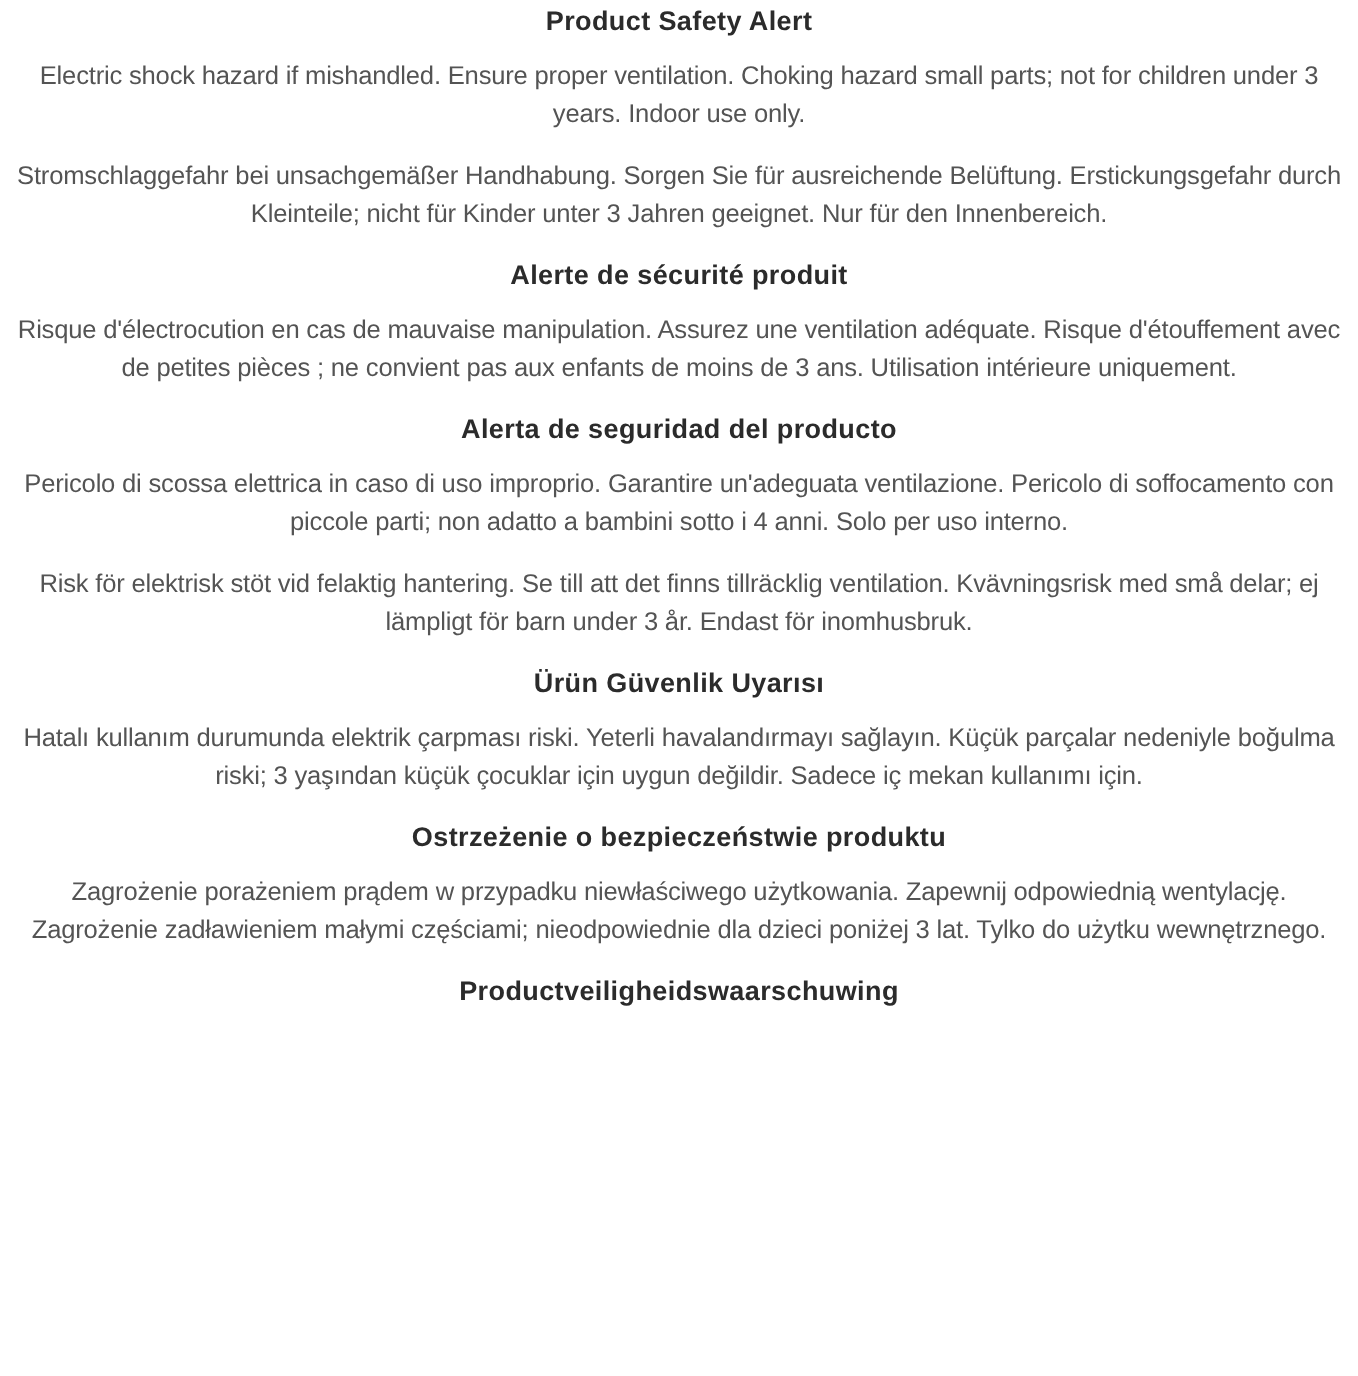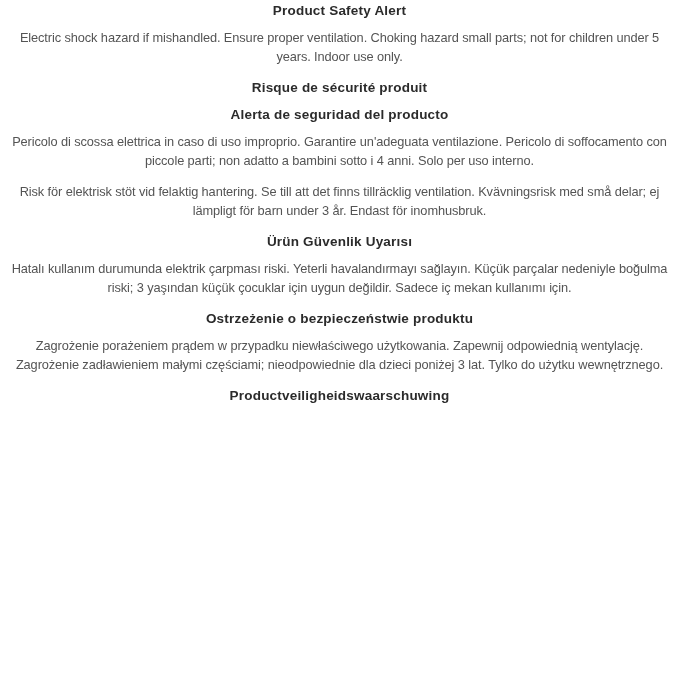--- a/index.html
+++ b/index.html
@@ -37,28 +37,30 @@
     color: #545454;
     text-align: center;
   }
 </style>
 </head>
 <body>
 
 <div class="doc" id="doc-root">
   <div class="section">
     <h2 class="section-heading">Product Safety Alert</h2>
-    <p class="section-body">Electric shock hazard if mishandled. Ensure proper ventilation. Choking hazard small parts; not for children under 5 years. Indoor use only.</p>
+    <p class="section-body">Electric shock hazard if mishandled. Ensure proper ventilation. Choking hazard small parts; not for children under 3 years. Indoor use only.</p>
   </div>
 
   <div class="section">
+    <p class="section-body">Stromschlaggefahr bei unsachgemäßer Handhabung. Sorgen Sie für ausreichende Belüftung. Erstickungsgefahr durch Kleinteile; nicht für Kinder unter 3 Jahren geeignet. Nur für den Innenbereich.</p>
   </div>
 
   <div class="section">
-    <h2 class="section-heading">Risque de sécurité produit</h2>
+    <h2 class="section-heading">Alerte de sécurité produit</h2>
+    <p class="section-body">Risque d'électrocution en cas de mauvaise manipulation. Assurez une ventilation adéquate. Risque d'étouffement avec de petites pièces ; ne convient pas aux enfants de moins de 3 ans. Utilisation intérieure uniquement.</p>
   </div>
 
   <div class="section">
     <h2 class="section-heading">Alerta de seguridad del producto</h2>
   </div>
 
   <div class="section">
     <p class="section-body">Pericolo di scossa elettrica in caso di uso improprio. Garantire un'adeguata ventilazione. Pericolo di soffocamento con piccole parti; non adatto a bambini sotto i 4 anni. Solo per uso interno.</p>
   </div>
 

